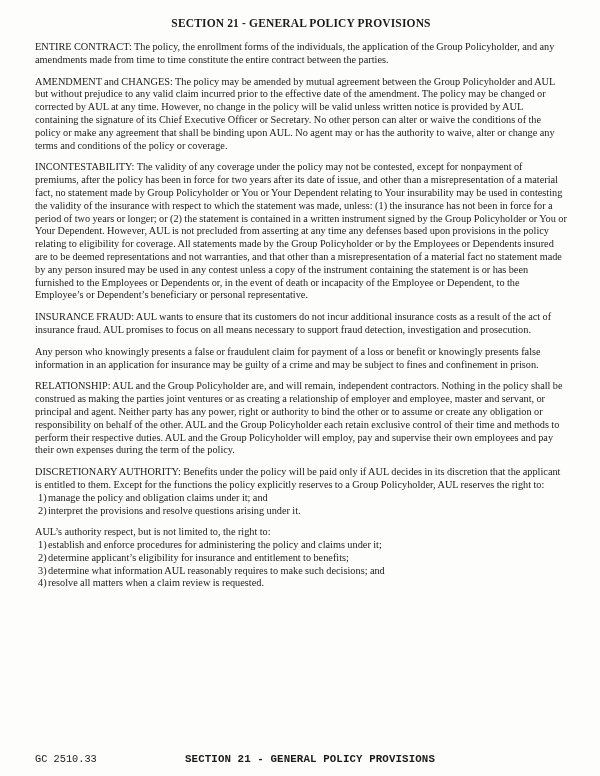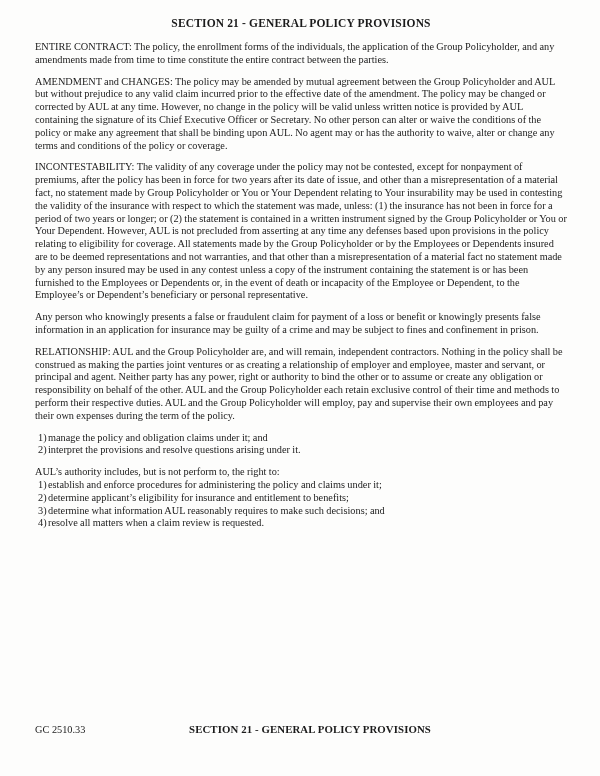--- a/index.html
+++ b/index.html
@@ -53,22 +53,23 @@
   }
   .list-item .num {
     flex: 0 0 10px;
   }
   .list-item .txt {
     flex: 1;
   }
   .footer {
     position: absolute;
     left: 35px;
-    top: 723px;
+    top: 753px;
     width: 532px;
+    font-family: Liberation Mono, monospace;
   }
   .footer .form-number {
     position: absolute;
     left: 0;
     top: 0;
     font-size: 10.3px;
     line-height: 13px;
   }
   .footer .footer-title {
     display: block;
@@ -83,33 +84,35 @@
 </head>
 <body>
 
 <div class="page">
   <div class="content">
     <h1 class="doc-title">SECTION 21 - GENERAL POLICY PROVISIONS</h1>
     <div>
         <p class="para">ENTIRE CONTRACT: The policy, the enrollment forms of the individuals, the application of the Group Policyholder, and any amendments made from time to time constitute the entire contract between the parties.</p>
         <p class="para">AMENDMENT and CHANGES: The policy may be amended by mutual agreement between the Group Policyholder and AUL but without prejudice to any valid claim incurred prior to the effective date of the amendment. The policy may be changed or corrected by AUL at any time. However, no change in the policy will be valid unless written notice is provided by AUL containing the signature of its Chief Executive Officer or Secretary. No other person can alter or waive the conditions of the policy or make any agreement that shall be binding upon AUL. No agent may or has the authority to waive, alter or change any terms and conditions of the policy or coverage.</p>
         <p class="para">INCONTESTABILITY: The validity of any coverage under the policy may not be contested, except for nonpayment of premiums, after the policy has been in force for two years after its date of issue, and other than a misrepresentation of a material fact, no statement made by Group Policyholder or You or Your Dependent relating to Your insurability may be used in contesting the validity of the insurance with respect to which the statement was made, unless: (1) the insurance has not been in force for a period of two years or longer; or (2) the statement is contained in a written instrument signed by the Group Policyholder or You or Your Dependent. However, AUL is not precluded from asserting at any time any defenses based upon provisions in the policy relating to eligibility for coverage. All statements made by the Group Policyholder or by the Employees or Dependents insured are to be deemed representations and not warranties, and that other than a misrepresentation of a material fact no statement made by any person insured may be used in any contest unless a copy of the instrument containing the statement is or has been furnished to the Employees or Dependents or, in the event of death or incapacity of the Employee or Dependent, to the Employee’s or Dependent’s beneficiary or personal representative.</p>
+        <p class="para">INSURANCE FRAUD: AUL wants to ensure that its customers do not incur additional insurance costs as a result of the act of insurance fraud. AUL promises to focus on all means necessary to support fraud detection, investigation and prosecution.</p>
         <p class="para">Any person who knowingly presents a false or fraudulent claim for payment of a loss or benefit or knowingly presents false information in an application for insurance may be guilty of a crime and may be subject to fines and confinement in prison.</p>
         <p class="para">RELATIONSHIP: AUL and the Group Policyholder are, and will remain, independent contractors. Nothing in the policy shall be construed as making the parties joint ventures or as creating a relationship of employer and employee, master and servant, or principal and agent. Neither party has any power, right or authority to bind the other or to assume or create any obligation or responsibility on behalf of the other. AUL and the Group Policyholder each retain exclusive control of their time and methods to perform their respective duties. AUL and the Group Policyholder will employ, pay and supervise their own employees and pay their own expenses during the term of the policy.</p>
+        <p class="para has-list">DISCRETIONARY AUTHORITY: Benefits under the policy will be paid only if AUL decides in its discretion that the applicant is entitled to them. Except for the functions the policy explicitly reserves to a Group Policyholder, AUL reserves the right to:</p>
         <div class="list">
           <div class="list-item">
             <span class="num">1)</span>
             <span class="txt">manage the policy and obligation claims under it; and</span>
           </div>
           <div class="list-item">
             <span class="num">2)</span>
             <span class="txt">interpret the provisions and resolve questions arising under it.</span>
           </div>
         </div>
-        <p class="para has-list">AUL’s authority includes, but is not perform to, the right to:</p>
+        <p class="para has-list">AUL’s authority respect, but is not limited to, the right to:</p>
         <div class="list">
           <div class="list-item">
             <span class="num">1)</span>
             <span class="txt">establish and enforce procedures for administering the policy and claims under it;</span>
           </div>
           <div class="list-item">
             <span class="num">2)</span>
             <span class="txt">determine applicant’s eligibility for insurance and entitlement to benefits;</span>
           </div>
           <div class="list-item">

